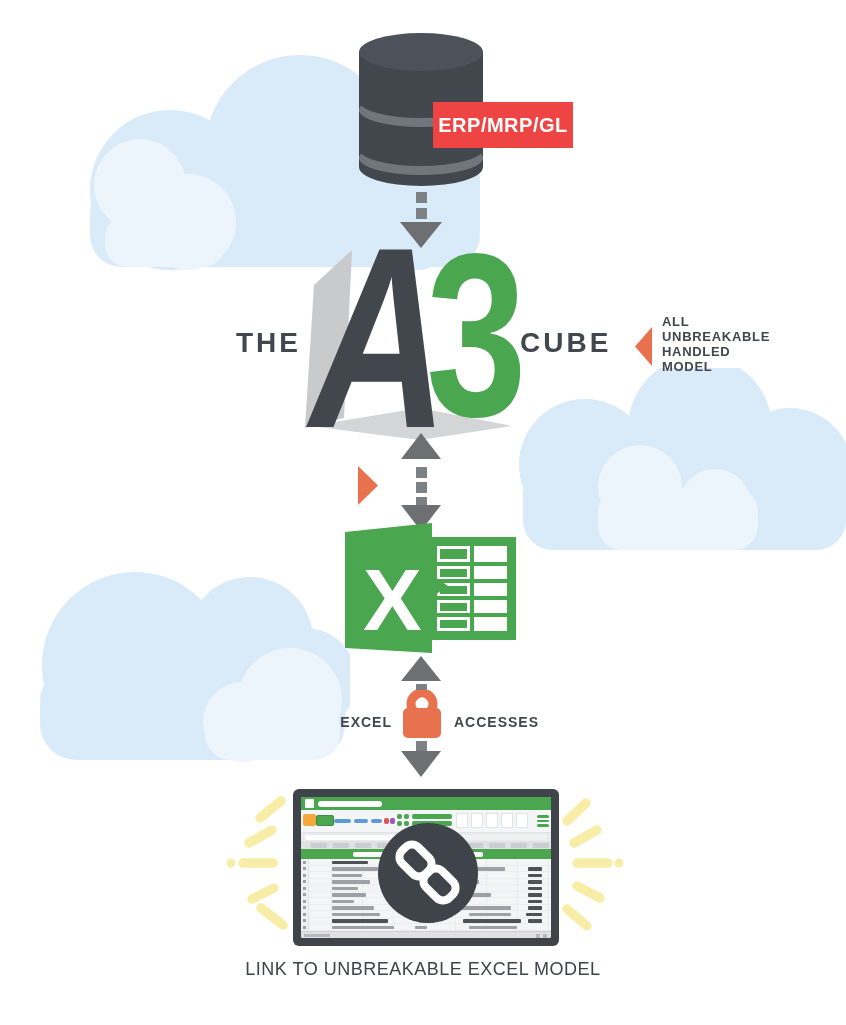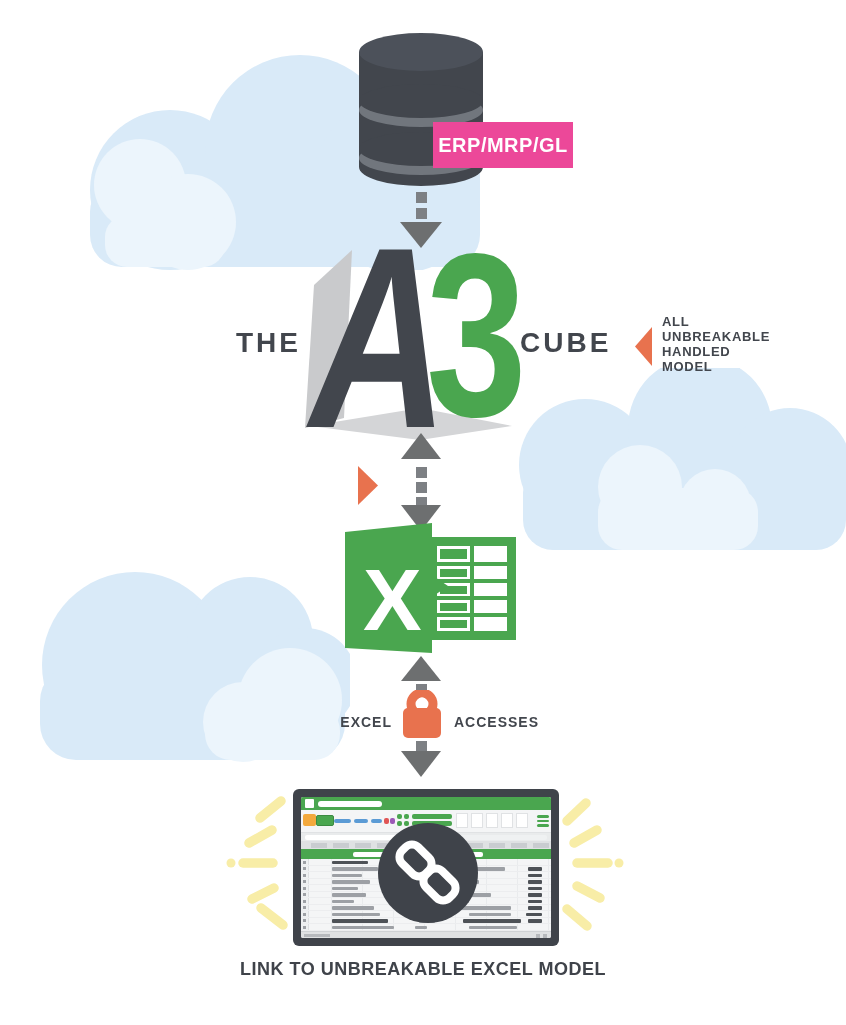--- a/index.html
+++ b/index.html
@@ -5,24 +5,24 @@
   html,body{margin:0;padding:0;background:#ffffff;font-family:"Liberation Sans",sans-serif;}
   #canvas{position:relative;width:846px;height:1025px;background:#fff;overflow:hidden;}
   .abs{position:absolute;}
   .dash{position:absolute;width:11px;height:11px;background:#7d8084;}
   .tri{position:absolute;}
   .tri-down{clip-path:polygon(0 0,100% 0,50% 100%);background:#6d6f70;}
   .tri-up{clip-path:polygon(50% 0,0 100%,100% 100%);background:#6d6f70;}
   .tri-left{clip-path:polygon(100% 0,100% 100%,0 50%);background:#e8724e;}
   .tri-right{clip-path:polygon(0 0,100% 50%,0 100%);background:#e8724e;}
   .callout{font-size:13px;line-height:15px;font-weight:bold;letter-spacing:.7px;color:#42464d;}
-  .erp-tag{background:#ec4899;color:#fff;font-weight:bold;font-size:20px;letter-spacing:.5px;
-           display:flex;align-items:center;justify-content:center;margin-top:20px;}
+  .erp-tag{background:#ef4444;color:#fff;font-weight:bold;font-size:20px;letter-spacing:.5px;
+           display:flex;align-items:center;justify-content:center;}
   .logo-word{font-size:28px;font-weight:bold;letter-spacing:3px;color:#42464d;}
-  .caption{width:846px;text-align:center;font-size:18px;line-height:22px;font-weight:bold;
+  .caption{width:846px;text-align:center;font-size:18px;line-height:22px;font-weight:normal;
            letter-spacing:.5px;color:#3f434a;}
   
   .window{position:absolute;left:293px;top:789px;width:266px;height:157px;
           background:#3f434a;border-radius:6px;box-sizing:border-box;padding:8px;}
   .win-inner{position:relative;width:250px;height:141px;background:#f4f5f6;border-radius:2px;overflow:hidden;}
   .titlebar{position:absolute;left:0;top:0;width:250px;height:13px;background:#4aa64f;}
   .win-logo{position:absolute;left:4px;top:2px;width:9px;height:9px;background:#fff;border-radius:1px;}
   .win-title{position:absolute;left:17px;top:3.5px;width:64px;height:6px;background:#fff;border-radius:3px;}
   .ribbon{position:absolute;left:0;top:13px;width:250px;height:22px;background:#f4f5f6;border-bottom:1px solid #e0e2e4;}
   .r-bar{position:absolute;border-radius:2px;}

